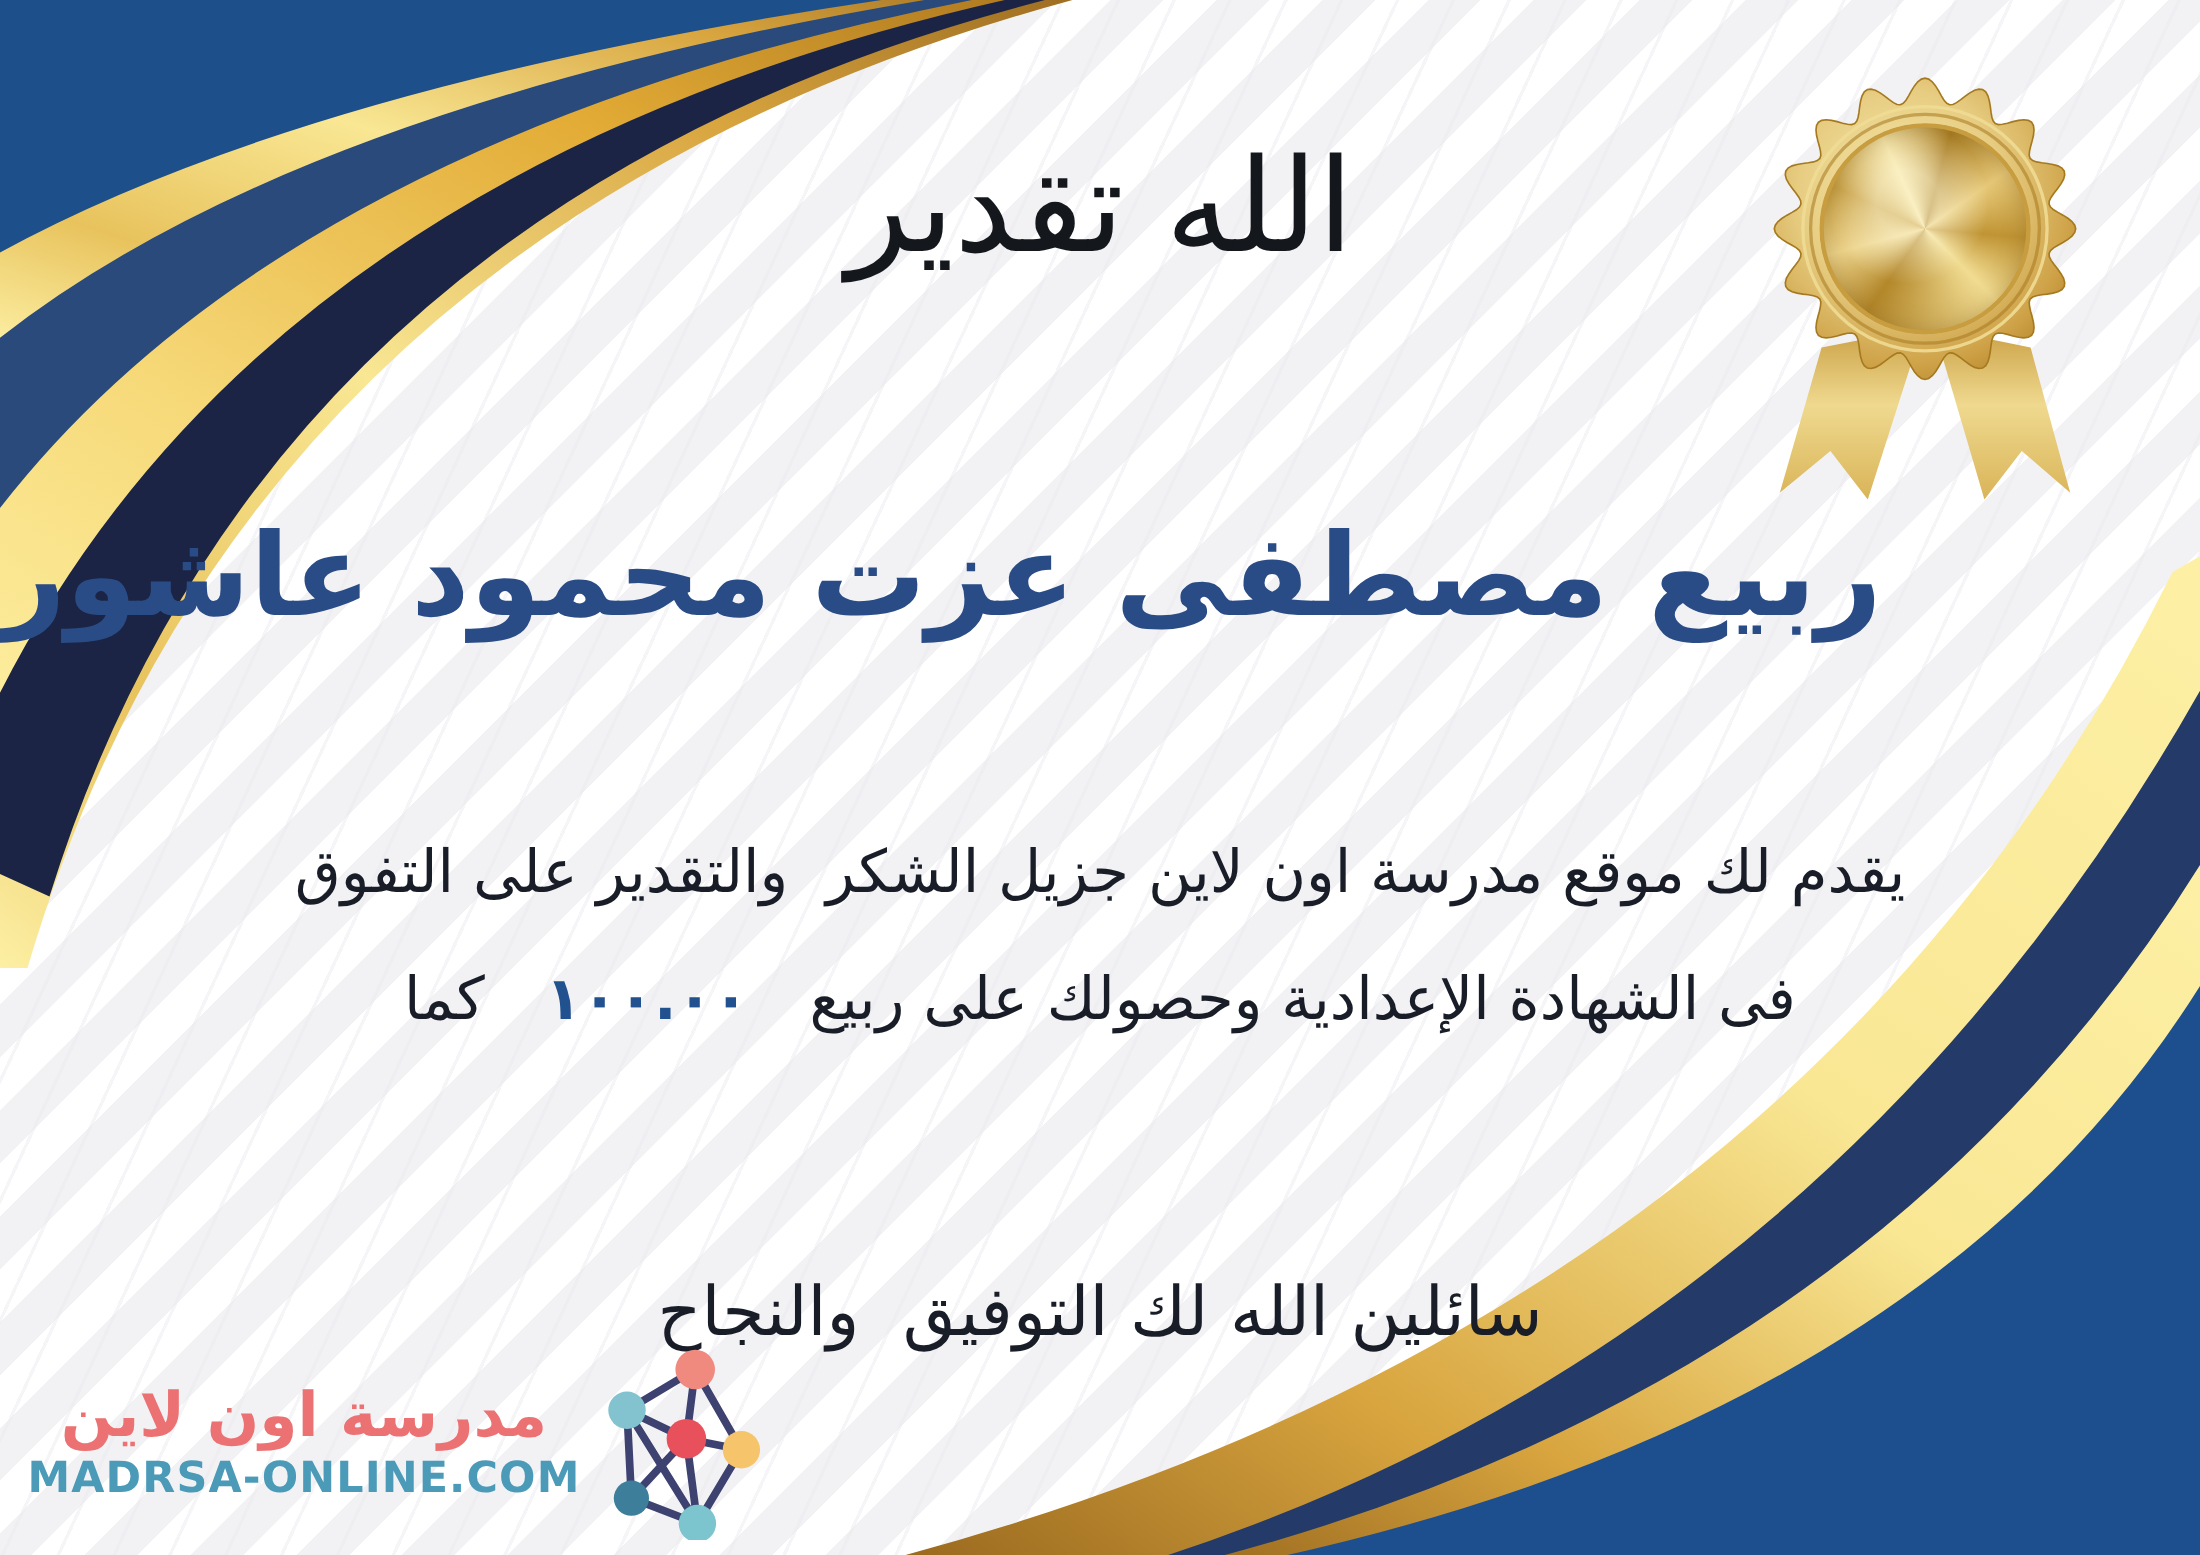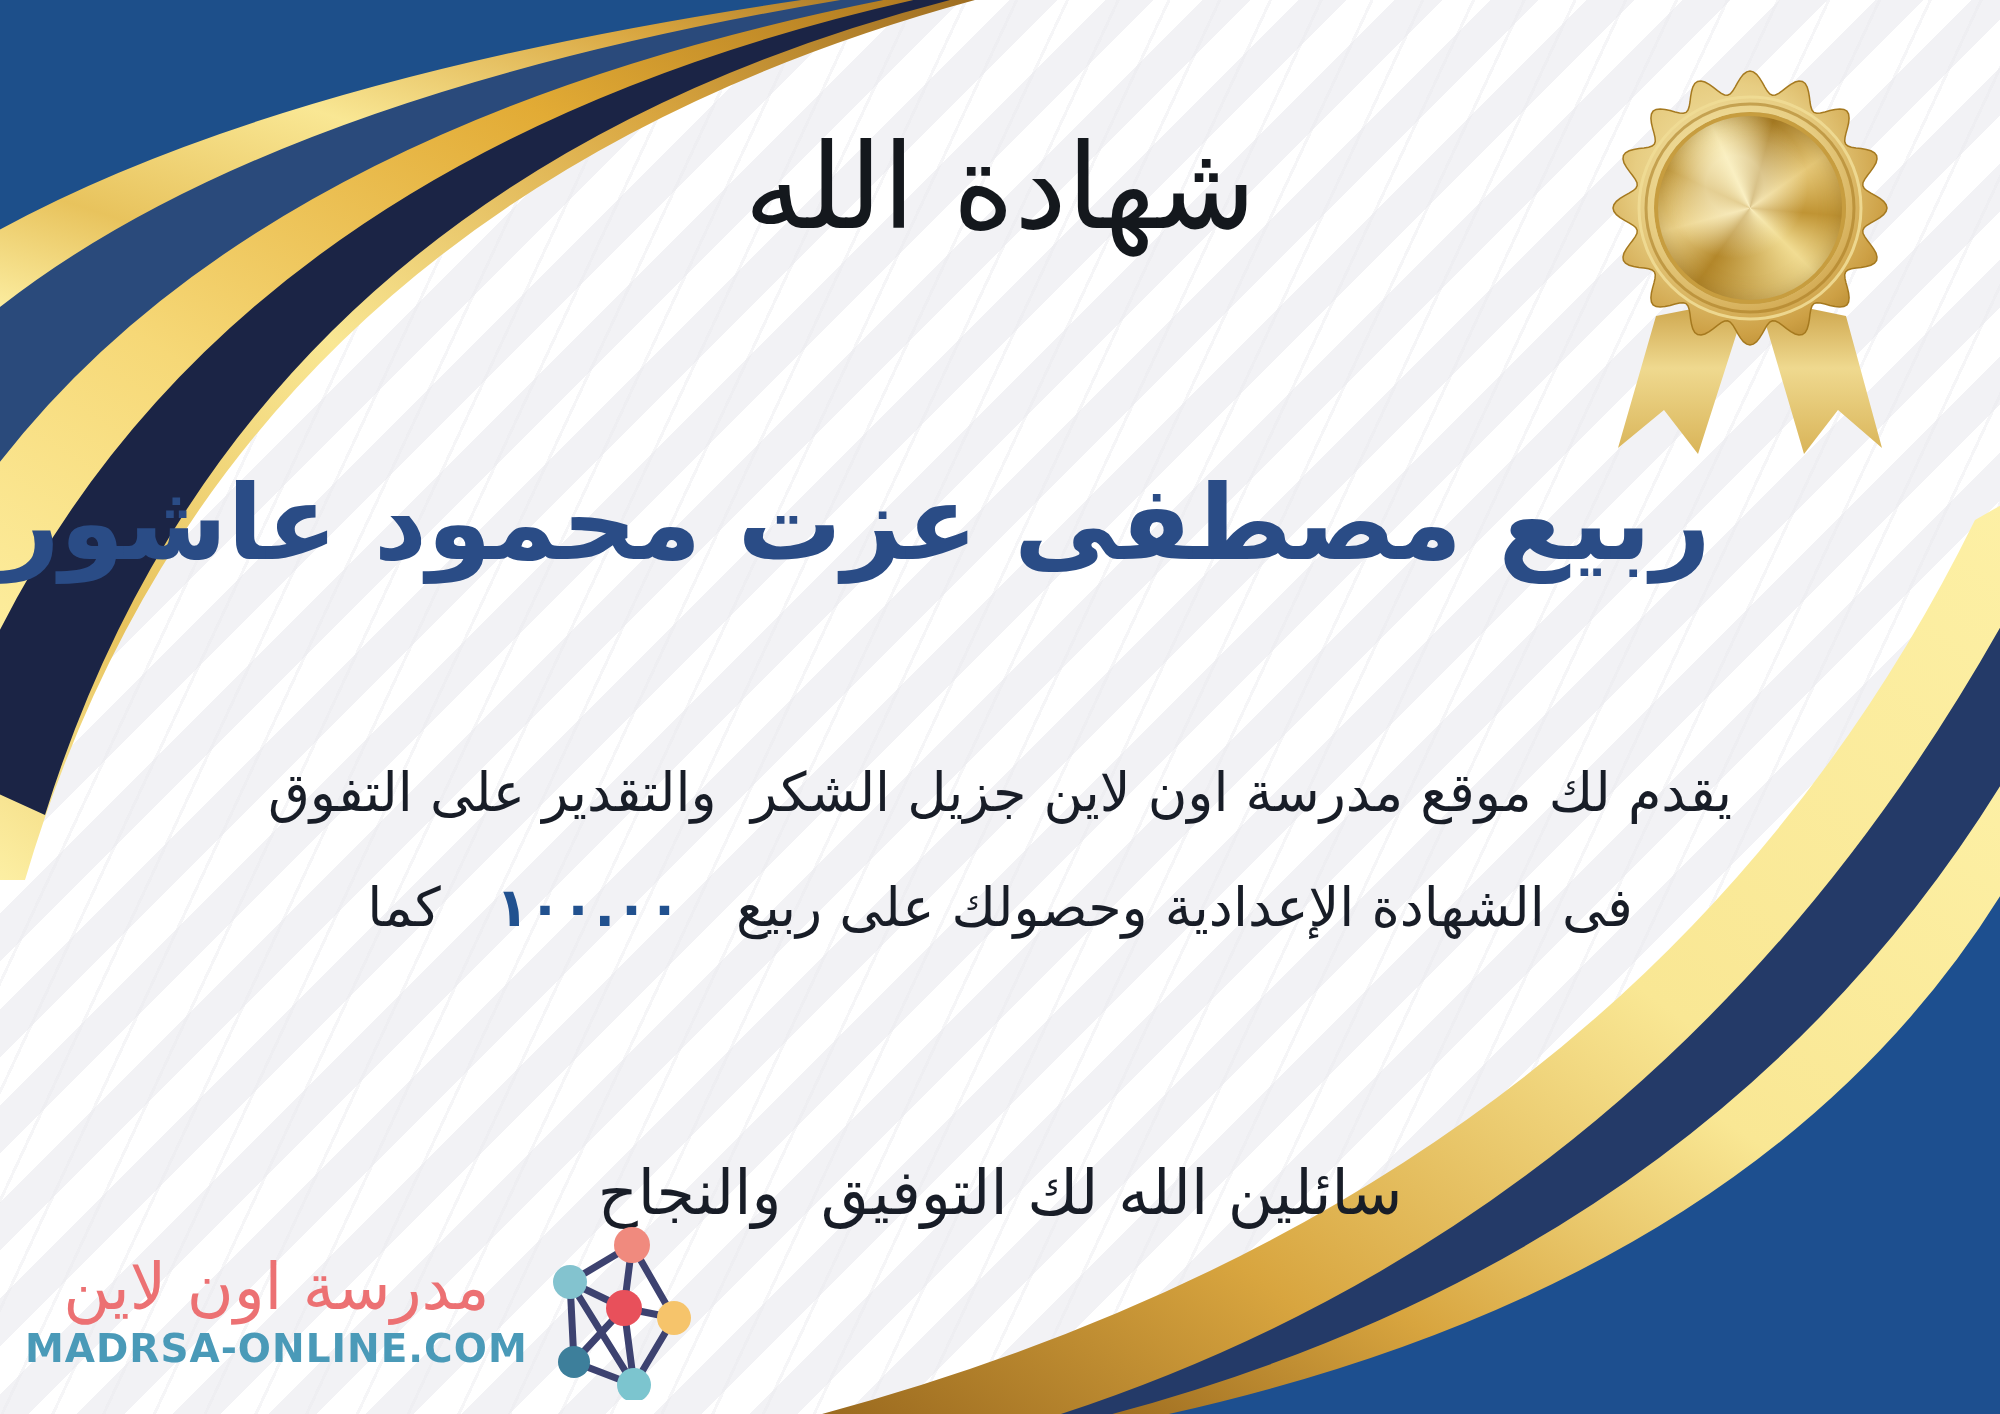--- a/index.html
+++ b/index.html
@@ -40,21 +40,21 @@
       radial-gradient(circle at 42% 38%, rgba(255,250,220,.55) 0 18%, rgba(255,255,255,0) 45%),
       conic-gradient(from 215deg,
         #b3872a 0deg,#ecd38b 40deg,#c49a3a 80deg,#f4e3a4 120deg,#aa7e24 160deg,
         #e6c878 200deg,#c09434 240deg,#f1dc92 280deg,#b3872a 360deg);
     box-shadow:inset 0 0 0 4px #c79d3f, inset 0 0 24px rgba(120,85,20,.45);
   }
 
   
   .logo{position:absolute;left:25px;bottom:14px;display:flex;align-items:center;gap:14px;}
   .logo-text{display:flex;flex-direction:column;align-items:center;gap:2px;min-width:420px;}
-  .logo-ar{font-size:64px;font-weight:400;color:#ec7173;}
+  .logo-ar{font-size:56px;font-weight:700;color:#ec7173;}
   .logo-en{font-size:39px;font-weight:700;color:#4a9ab8;letter-spacing:1px;}
 </style>
 </head>
 <body>
 
 <div class="canvas">
 
   <svg class="corner" viewBox="0 0 2000 1414" aria-hidden="true">
     <defs>
       <linearGradient id="goldTL" x1="1" y1="0" x2="0" y2="1">
@@ -107,21 +107,21 @@
     <svg width="304" height="400" viewBox="0 0 304 400" aria-hidden="true">
       <path d="M150,240 L58,258 L20,390 L66,352 L100,396 Z" fill="url(#goldR)"></path>
       <path d="M160,240 L248,258 L284,390 L240,352 L206,396 Z" fill="url(#goldR)"></path>
       <path id="rosette" d="M289.0,150.0L288.1,153.3L285.6,156.6L281.9,159.6L277.4,162.4L272.9,164.9L268.9,167.3L266.1,169.8L264.8,172.4L265.0,175.4L266.7,178.7L269.4,182.5L272.6,186.6L275.6,190.8L278.0,195.1L279.0,199.0L278.6,202.4L276.5,205.2L272.9,207.2L268.3,208.5L263.1,209.4L258.0,210.0L253.4,210.8L249.9,212.0L247.6,213.9L246.7,216.7L247.0,220.4L248.0,224.9L249.4,229.9L250.6,235.0L251.1,239.8L250.6,243.9L248.9,246.9L245.9,248.6L241.8,249.1L237.0,248.6L231.9,247.4L226.9,246.0L222.4,245.0L218.7,244.7L215.9,245.6L214.0,247.9L212.8,251.4L212.0,256.0L211.4,261.1L210.5,266.3L209.2,270.9L207.2,274.5L204.4,276.6L201.0,277.0L197.1,276.0L192.8,273.6L188.6,270.6L184.5,267.4L180.7,264.7L177.4,263.0L174.4,262.8L171.8,264.1L169.3,266.9L166.9,270.9L164.4,275.4L161.6,279.9L158.6,283.6L155.3,286.1L152.0,287.0L148.7,286.1L145.4,283.6L142.4,279.9L139.6,275.4L137.1,270.9L134.7,266.9L132.2,264.1L129.6,262.8L126.6,263.0L123.3,264.7L119.5,267.4L115.4,270.6L111.2,273.6L106.9,276.0L103.0,277.0L99.6,276.6L96.8,274.5L94.8,270.9L93.5,266.3L92.6,261.1L92.0,256.0L91.2,251.4L90.0,247.9L88.1,245.6L85.3,244.7L81.6,245.0L77.1,246.0L72.1,247.4L67.0,248.6L62.2,249.1L58.1,248.6L55.1,246.9L53.4,243.9L52.9,239.8L53.4,235.0L54.6,229.9L56.0,224.9L57.0,220.4L57.3,216.7L56.4,213.9L54.1,212.0L50.6,210.8L46.0,210.0L40.9,209.4L35.7,208.5L31.1,207.2L27.5,205.2L25.4,202.4L25.0,199.0L26.0,195.1L28.4,190.8L31.4,186.6L34.6,182.5L37.3,178.7L39.0,175.4L39.2,172.4L37.9,169.8L35.1,167.3L31.1,164.9L26.6,162.4L22.1,159.6L18.4,156.6L15.9,153.3L15.0,150.0L15.9,146.7L18.4,143.4L22.1,140.4L26.6,137.6L31.1,135.1L35.1,132.7L37.9,130.2L39.2,127.6L39.0,124.6L37.3,121.3L34.6,117.5L31.4,113.4L28.4,109.2L26.0,104.9L25.0,101.0L25.4,97.6L27.5,94.8L31.1,92.8L35.7,91.5L40.9,90.6L46.0,90.0L50.6,89.2L54.1,88.0L56.4,86.1L57.3,83.3L57.0,79.6L56.0,75.1L54.6,70.1L53.4,65.0L52.9,60.2L53.4,56.1L55.1,53.1L58.1,51.4L62.2,50.9L67.0,51.4L72.1,52.6L77.1,54.0L81.6,55.0L85.3,55.3L88.1,54.4L90.0,52.1L91.2,48.6L92.0,44.0L92.6,38.9L93.5,33.7L94.8,29.1L96.8,25.5L99.6,23.4L103.0,23.0L106.9,24.0L111.2,26.4L115.4,29.4L119.5,32.6L123.3,35.3L126.6,37.0L129.6,37.2L132.2,35.9L134.7,33.1L137.1,29.1L139.6,24.6L142.4,20.1L145.4,16.4L148.7,13.9L152.0,13.0L155.3,13.9L158.6,16.4L161.6,20.1L164.4,24.6L166.9,29.1L169.3,33.1L171.8,35.9L174.4,37.2L177.4,37.0L180.7,35.3L184.5,32.6L188.6,29.4L192.8,26.4L197.1,24.0L201.0,23.0L204.4,23.4L207.2,25.5L209.2,29.1L210.5,33.7L211.4,38.9L212.0,44.0L212.8,48.6L214.0,52.1L215.9,54.4L218.7,55.3L222.4,55.0L226.9,54.0L231.9,52.6L237.0,51.4L241.8,50.9L245.9,51.4L248.9,53.1L250.6,56.1L251.1,60.2L250.6,65.0L249.4,70.1L248.0,75.1L247.0,79.6L246.7,83.3L247.6,86.1L249.9,88.0L253.4,89.2L258.0,90.0L263.1,90.6L268.3,91.5L272.9,92.8L276.5,94.8L278.6,97.6L279.0,101.0L278.0,104.9L275.6,109.2L272.6,113.4L269.4,117.5L266.7,121.3L265.0,124.6L264.8,127.6L266.1,130.2L268.9,132.7L272.9,135.1L277.4,137.6L281.9,140.4L285.6,143.4L288.1,146.7L289.0,150.0Z" fill="url(#rosG)" stroke="#a5791f" stroke-width="1.5"></path>
       <circle cx="152" cy="150" r="111" fill="none" stroke="#efdb95" stroke-width="3" opacity=".9"></circle>
       <circle cx="152" cy="150" r="104" fill="none" stroke="#a5791f" stroke-width="3" opacity=".55"></circle>
     </svg>
     <div class="disc"></div>
   </div>
 
-  <h1 class="title" dir="rtl">شهادة الله</h1>
+  <h1 class="title" dir="rtl">الله تقدير</h1>
 
   <h2 class="recipient" dir="rtl">ربيع مصطفى عزت محمود عاشور</h2>
 
   <div class="bodytext" dir="rtl">
     <p>يقدم لك موقع مدرسة اون لاين جزيل الشكر&nbsp; والتقدير على التفوق</p>
     <p><span>فى الشهادة الإعدادية وحصولك على ربيع</span><span class="score">١٠٠.٠٠</span><span>كما</span></p>
   </div>
 
   <p class="closing" dir="rtl">سائلين الله لك التوفيق&nbsp; والنجاح</p>
 

